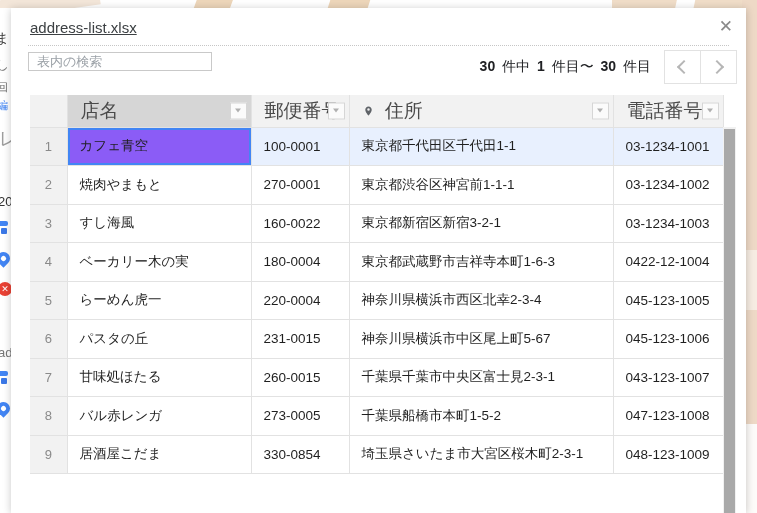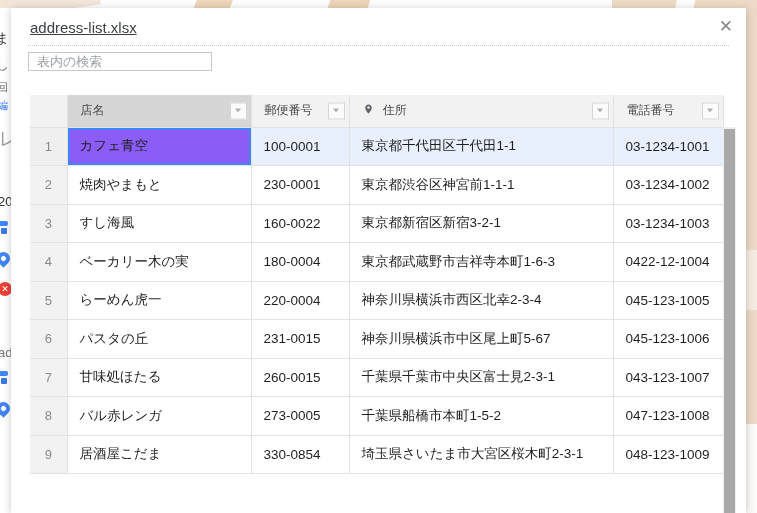--- a/index.html
+++ b/index.html
@@ -58,21 +58,21 @@
   .nav-btn + .nav-btn{margin-left:-1px;}
   .chev{width:8px;height:8px;border-left:2px solid #b6b6b6;border-bottom:2px solid #b6b6b6;}
   .chev.left{transform:rotate(45deg);margin-left:3px;}
   .chev.right{transform:rotate(-135deg);margin-right:3px;}
   
   .table-wrap{position:absolute;left:19px;top:87px;width:693px;}
   table{border-collapse:collapse;table-layout:fixed;width:693px;}
   col.c-num{width:37px;} col.c-store{width:184px;} col.c-zip{width:98px;}
   col.c-addr{width:264px;} col.c-phone{width:110px;}
   th,td{border:1px solid #e2e2e2;border-top:none;box-sizing:border-box;overflow:hidden;white-space:nowrap;}
-  th{height:32px;background:#f2f2f2;font-weight:normal;font-size:12px;color:#4a4a4a;text-align:left;
+  th{height:32px;background:#f2f2f2;font-weight:normal;font-size:19px;color:#4a4a4a;text-align:left;
      padding:0 31px 0 13px;position:relative;}
   th.corner{border-left:none;}
   th.sel{background:#d6d6d6;}
   td{height:38.5px;font-size:13.5px;color:#1f1f1f;padding:0 6px 0 12px;background:#fff;}
   td.num{background:#f2f2f2;color:#8a8a8a;text-align:center;font-size:13px;padding:0;border-left:none;}
   tr.selected td{background:#e8f0fe;}
   tr.selected td.num{background:#efefef;}
   tr.selected td.active-cell{background:#8b5cf6;box-shadow:inset 0 0 0 2px #4285f4;}
   .filter-btn{position:absolute;right:4px;top:50%;transform:translateY(-50%);width:15px;height:15px;
     background:#fbfbfb;border:1px solid #d6d6d6;display:flex;align-items:center;justify-content:center;cursor:pointer;}
@@ -119,20 +119,36 @@
   <span class="mini-pin pin2"></span>
 </div>
 
 <div class="modal">
   <div class="modal-title">address-list.xlsx</div>
   <div class="close-btn">✕</div>
   <div class="title-sep"></div>
 
   <input class="search-input" type="text" placeholder="表内の検索" style="">
 
+  <div class="pager">
+    <div class="pager-text">
+      <span class="num">30</span>
+      <span class="lbl">件中</span>
+      <span class="num">1</span>
+      <span class="lbl">件目〜</span>
+      <span class="num">30</span>
+      <span class="lbl">件目</span>
+    </div>
+    <div class="nav-btn">
+        <span class="chev left"></span>
+      </div>
+    <div class="nav-btn">
+        <span class="chev right"></span>
+      </div>
+  </div>
 
   <div class="table-wrap">
     <table>
       <colgroup>
           <col class="c-num">
           <col class="c-store">
           <col class="c-zip">
           <col class="c-addr">
           <col class="c-phone">
         </colgroup>
@@ -170,21 +186,21 @@
       <tr class="selected">
         <td class="num">1</td>
         <td class="active-cell">カフェ青空</td>
         <td>100-0001</td>
         <td>東京都千代田区千代田1-1</td>
         <td>03-1234-1001</td>
       </tr>
       <tr>
         <td class="num">2</td>
         <td>焼肉やまもと</td>
-        <td>230-0001</td>
+        <td>270-0001</td>
         <td>東京都渋谷区神宮前1-1-1</td>
         <td>03-1234-1002</td>
       </tr>
       <tr>
         <td class="num">3</td>
         <td>すし海風</td>
         <td>160-0022</td>
         <td>東京都新宿区新宿3-2-1</td>
         <td>03-1234-1003</td>
       </tr>

